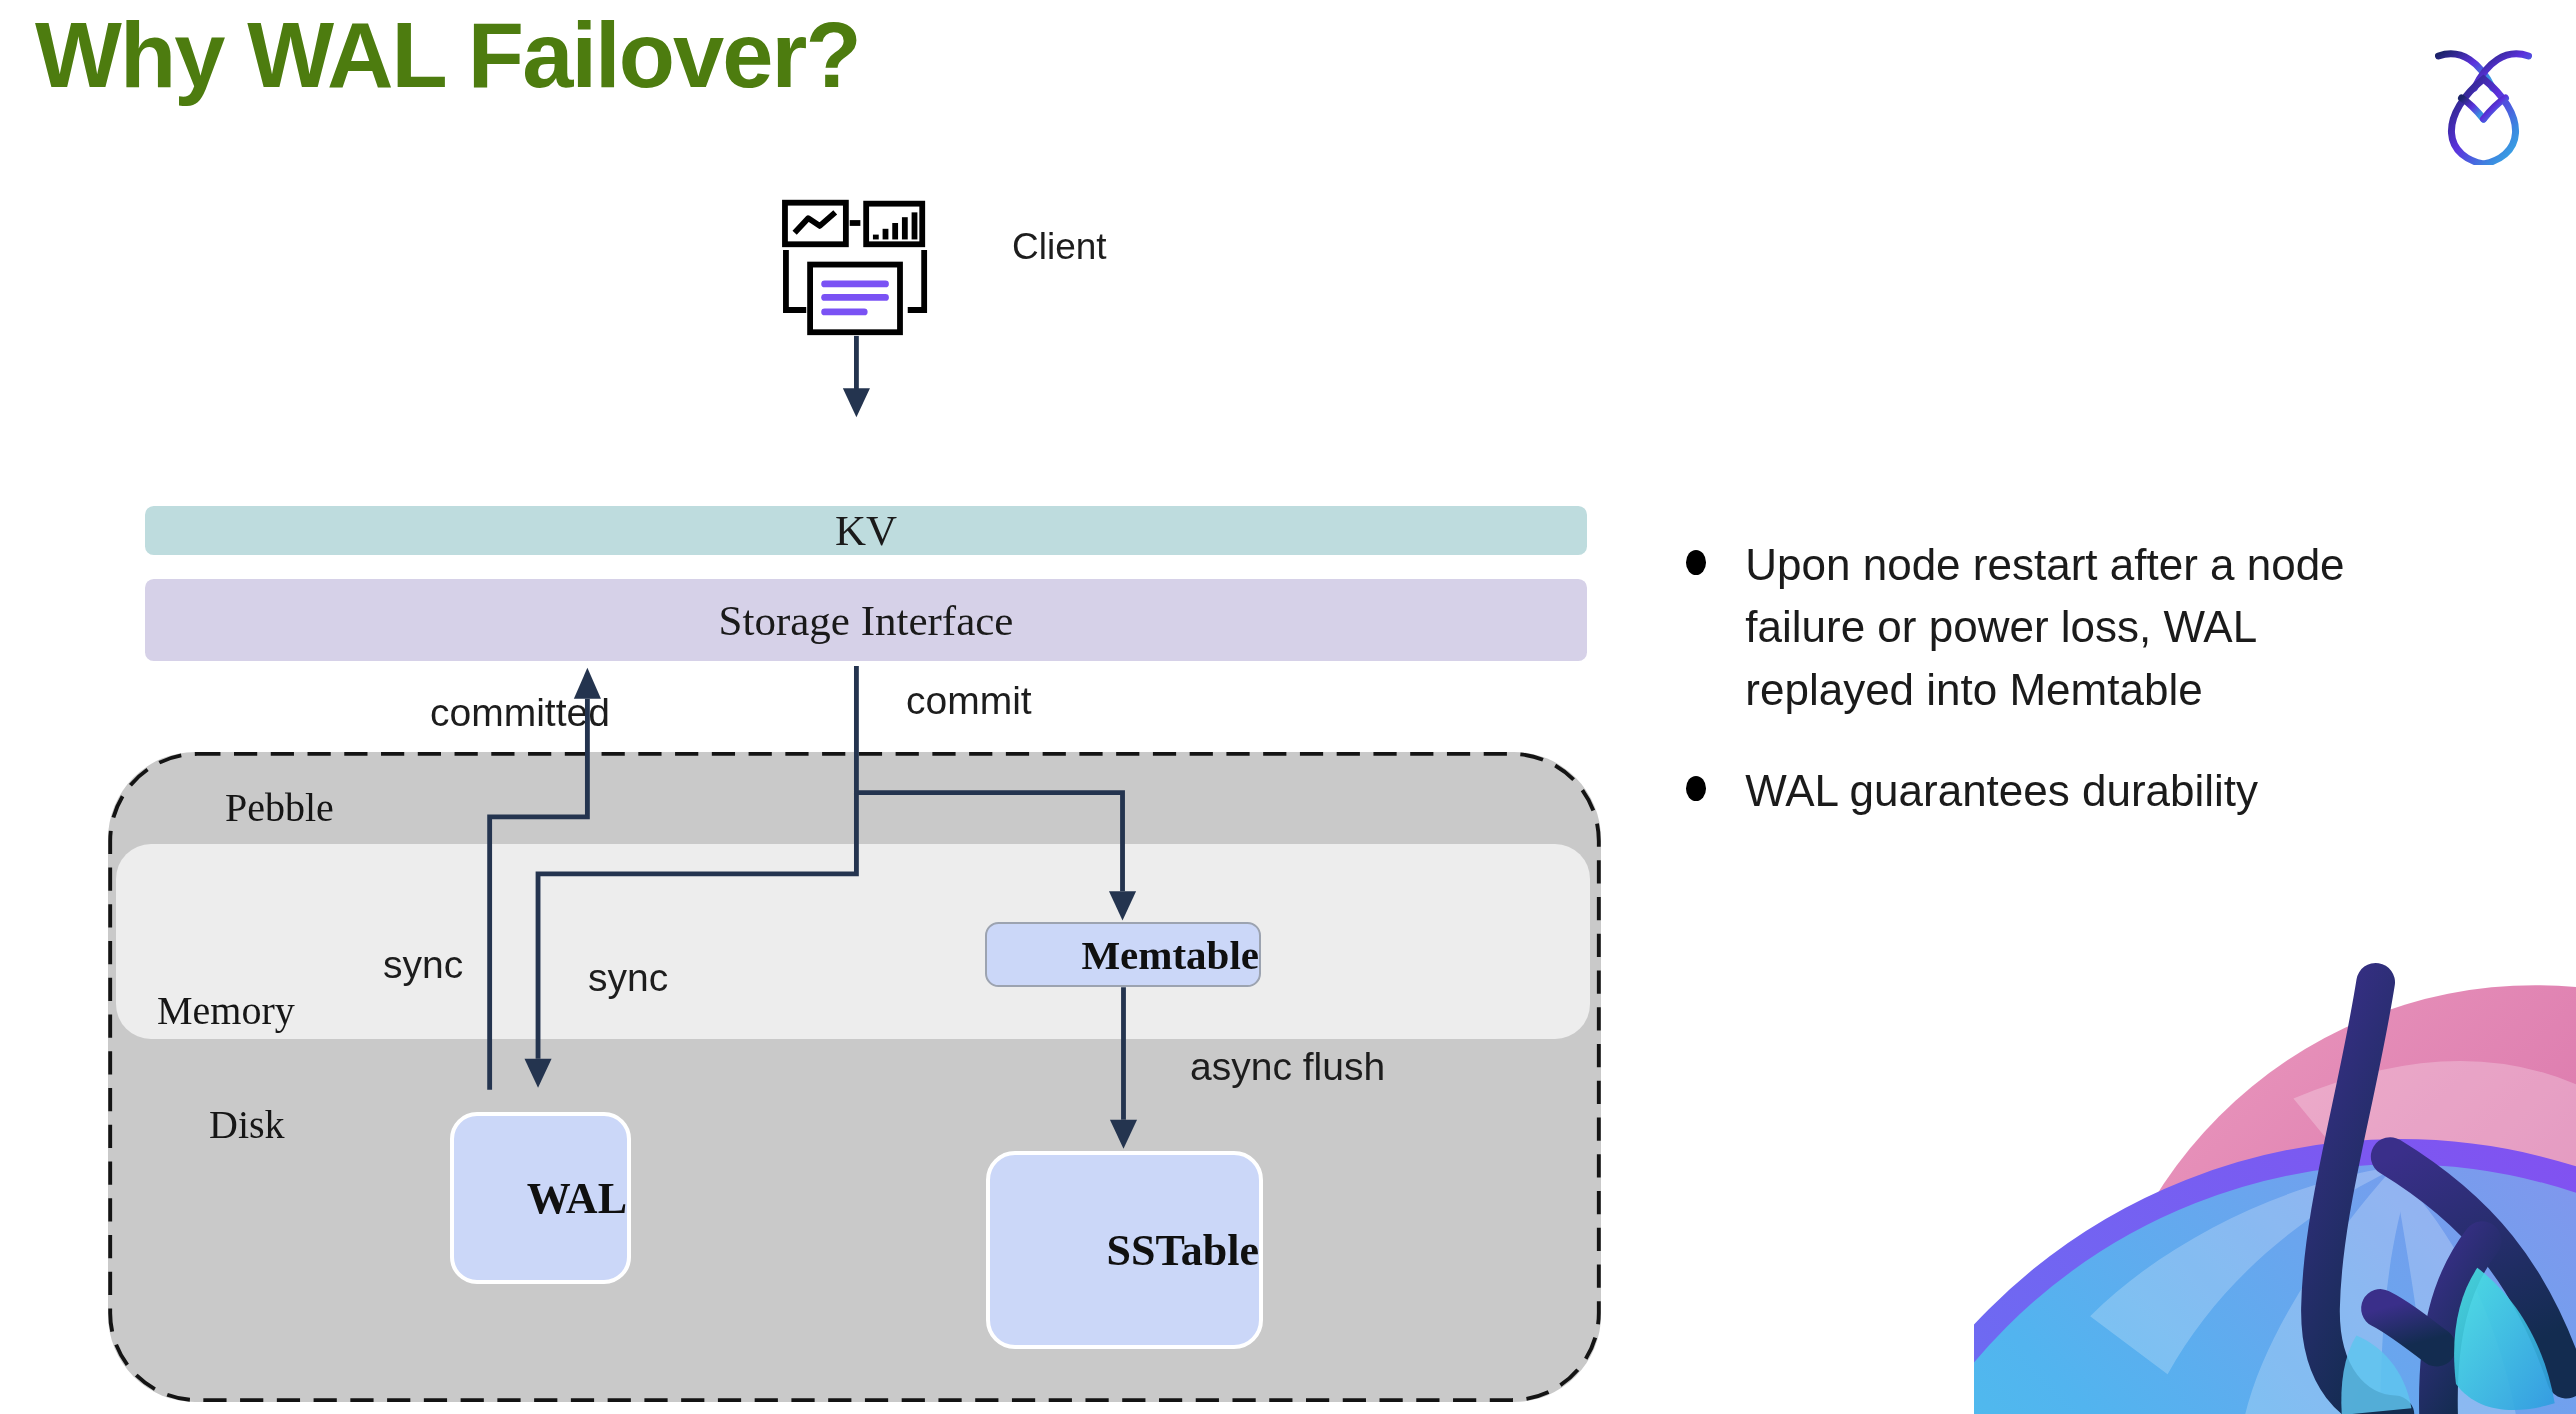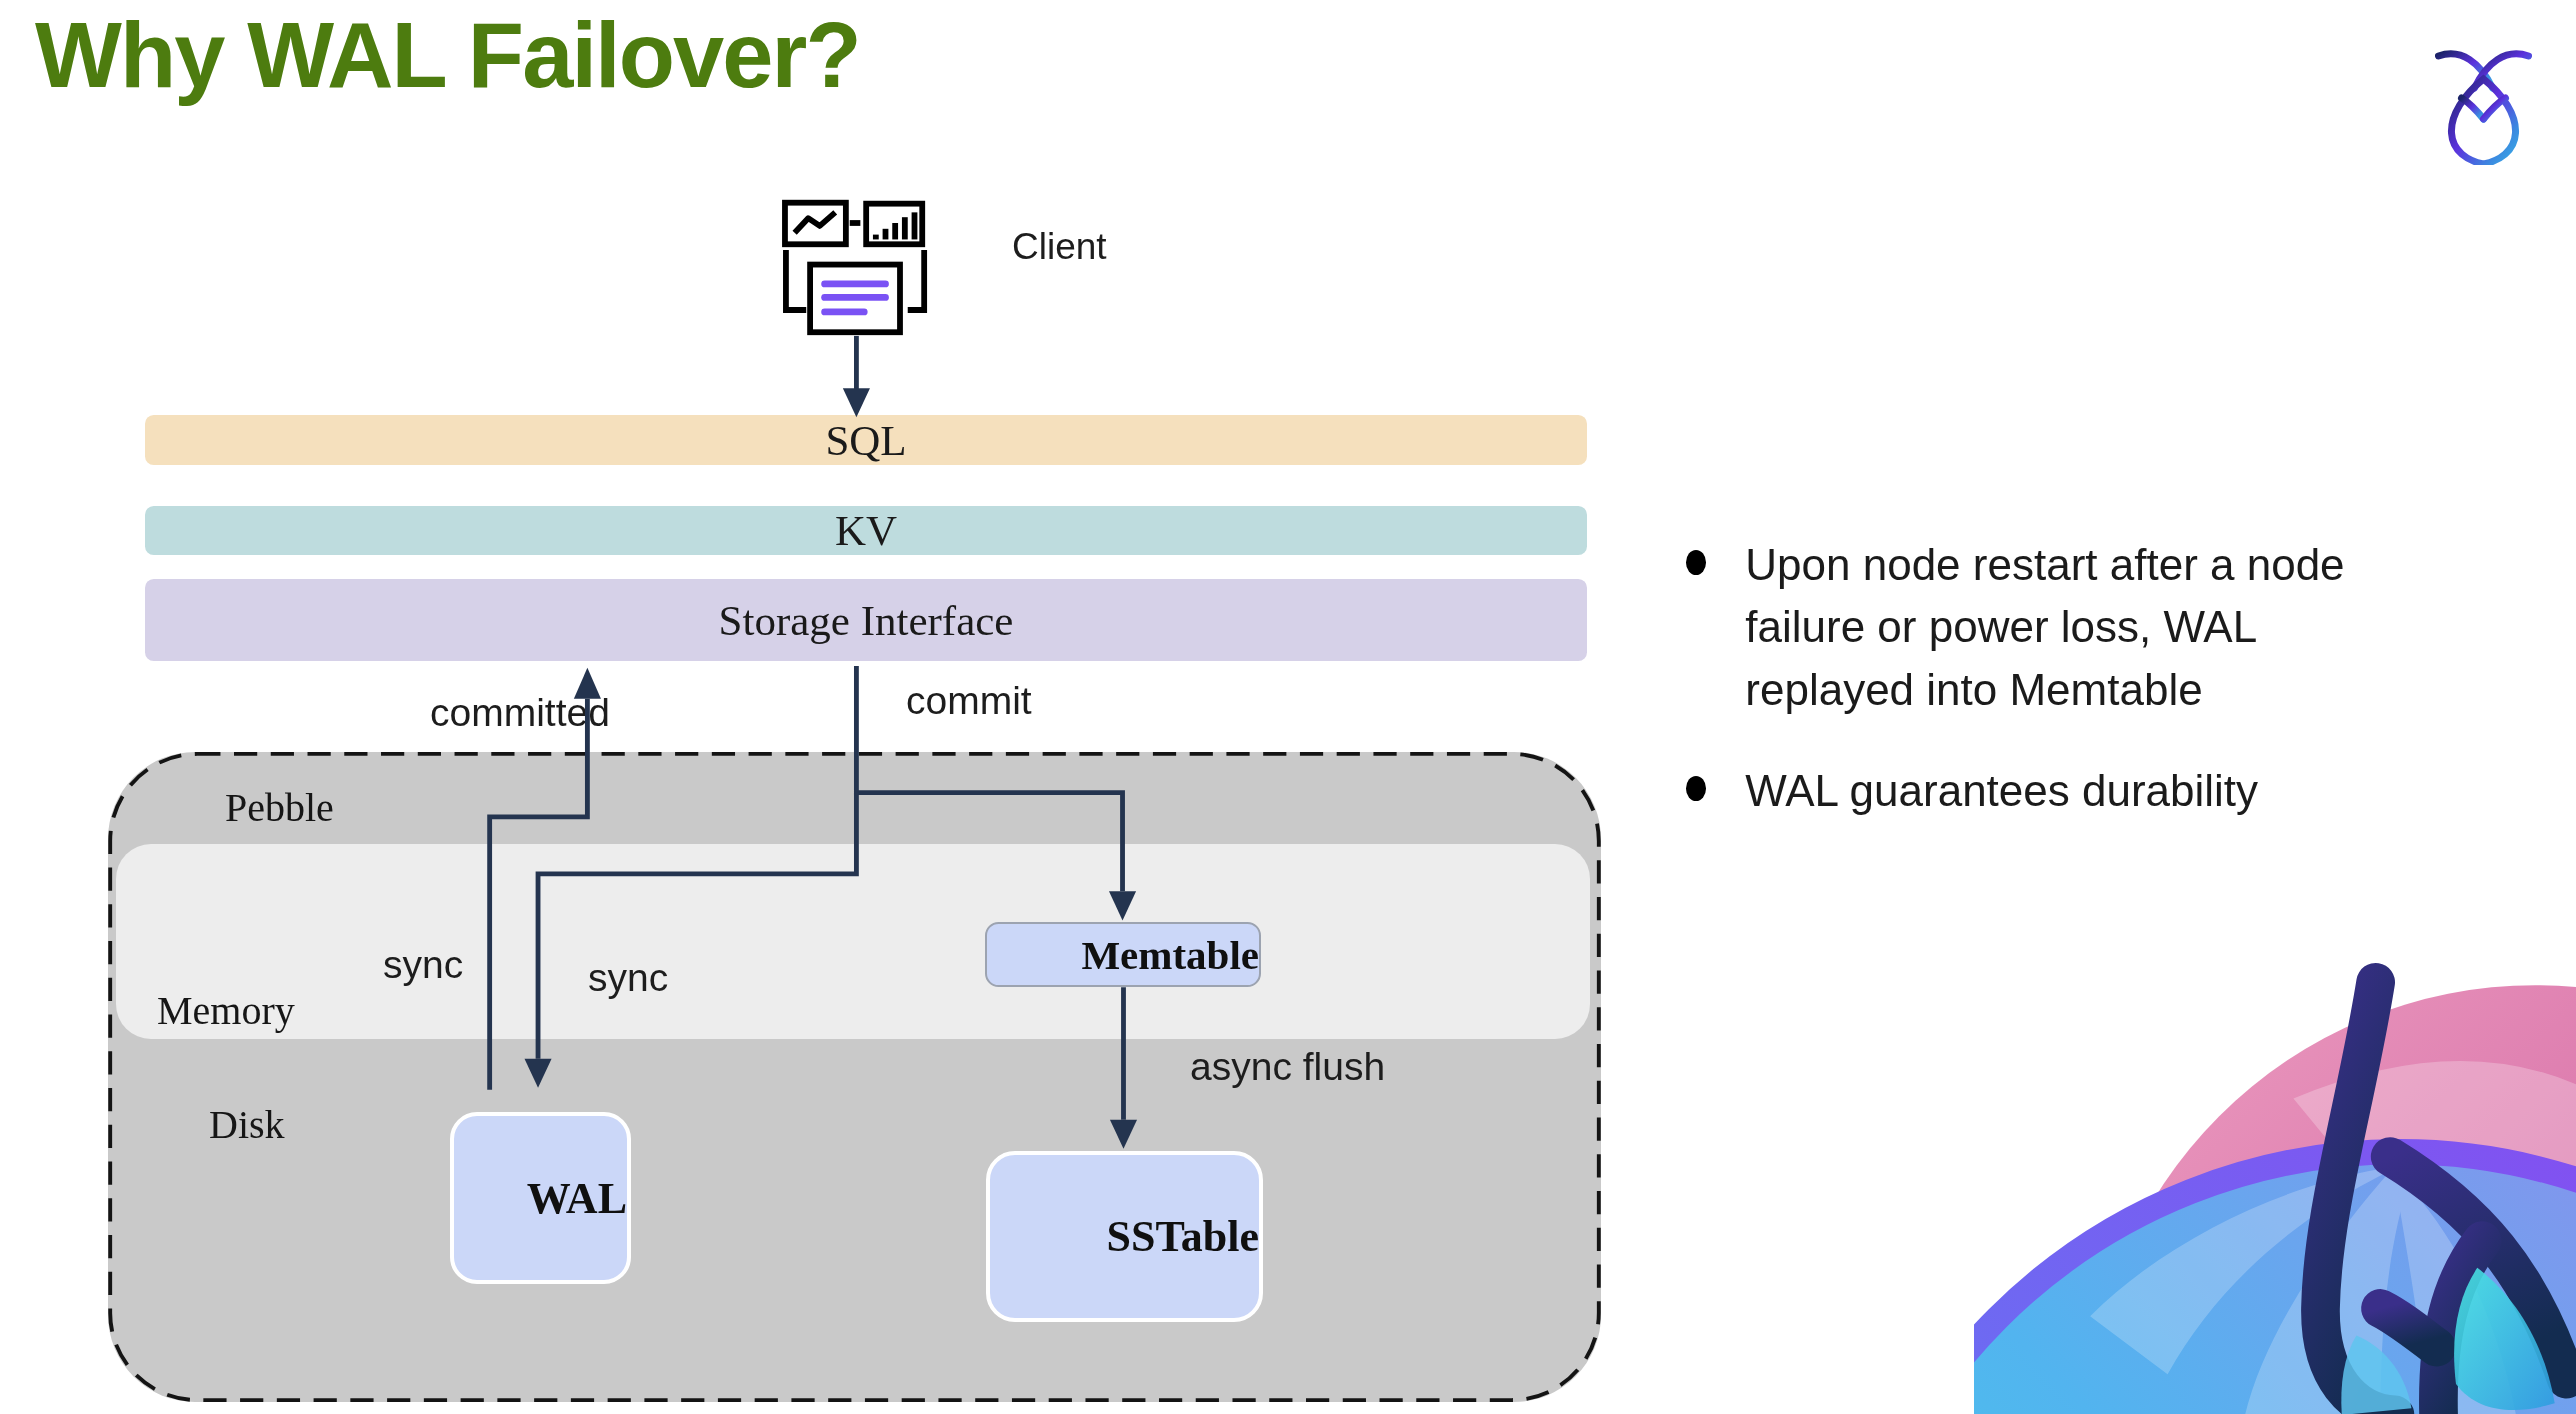--- a/index.html
+++ b/index.html
@@ -33,21 +33,21 @@
   .seriflabel{font-family:"Liberation Serif",serif;color:#161616;font-size:40px;}
   #pebble-label{left:225px;top:784px;}
   #memory-label{left:157px;top:987px;}
   #disk-label{left:209px;top:1101px;}
 
   
   .node{display:flex;align-items:center;justify-content:flex-end;background:#CBD7F8;
         font-family:"Liberation Serif",serif;font-weight:bold;color:#101010;box-sizing:border-box;}
   #node-wal{left:450px;top:1112px;width:181px;height:172px;border-radius:27px;border:4.8px solid #ffffff;font-size:44px;}
   #node-memtable{left:985px;top:922px;width:276px;height:65px;border-radius:13.5px;border:2.9px solid #9CA3B0;font-size:41px;}
-  #node-sstable{left:986px;top:1151px;width:277px;height:171px;border-radius:29px;border:4.8px solid #ffffff;font-size:44px;}
+  #node-sstable{left:986px;top:1151px;width:277px;height:198px;border-radius:29px;border:4.8px solid #ffffff;font-size:44px;}
 
   
   #bullets{left:1686px;top:534px;width:794px;}
   .bullet{display:flex;gap:39px;margin-bottom:39px;}
   .bullet-dot{flex:0 0 auto;width:20.3px;height:25px;border-radius:50%;background:#000;margin-top:15.5px;}
   .bullet-text{font-size:44px;line-height:1.42;color:#1b1b1b;width:619px;}
 
   svg{display:block;}
   #arrows{left:0;top:0;pointer-events:none;}
 </style>
@@ -95,23 +95,20 @@
       <rect x="137" y="19" width="6" height="28"></rect>
     </g>
     <g stroke="#7A52F4" stroke-width="7" stroke-linecap="round">
       <line x1="47" y1="93" x2="110" y2="93"></line>
       <line x1="47" y1="107" x2="110" y2="107"></line>
       <line x1="47" y1="122" x2="88" y2="122"></line>
     </g>
   </svg>
   <div id="client-label" class="abs sanslabel">Client</div>
 
-  <div id="bar-sql" class="abs bar">
-    <span>SQL</span>
-  </div>
   <div id="bar-kv" class="abs bar">
     <span>KV</span>
   </div>
   <div id="bar-storage" class="abs bar">
     <span>Storage Interface</span>
   </div>
 
   <div id="pebble" class="abs">
     <svg width="1493" height="650" viewBox="0 0 1543 672">
       <rect x="2" y="2" width="1539" height="668" rx="90" fill="none" stroke="#141414" stroke-width="4" stroke-dasharray="24 14"></rect>

